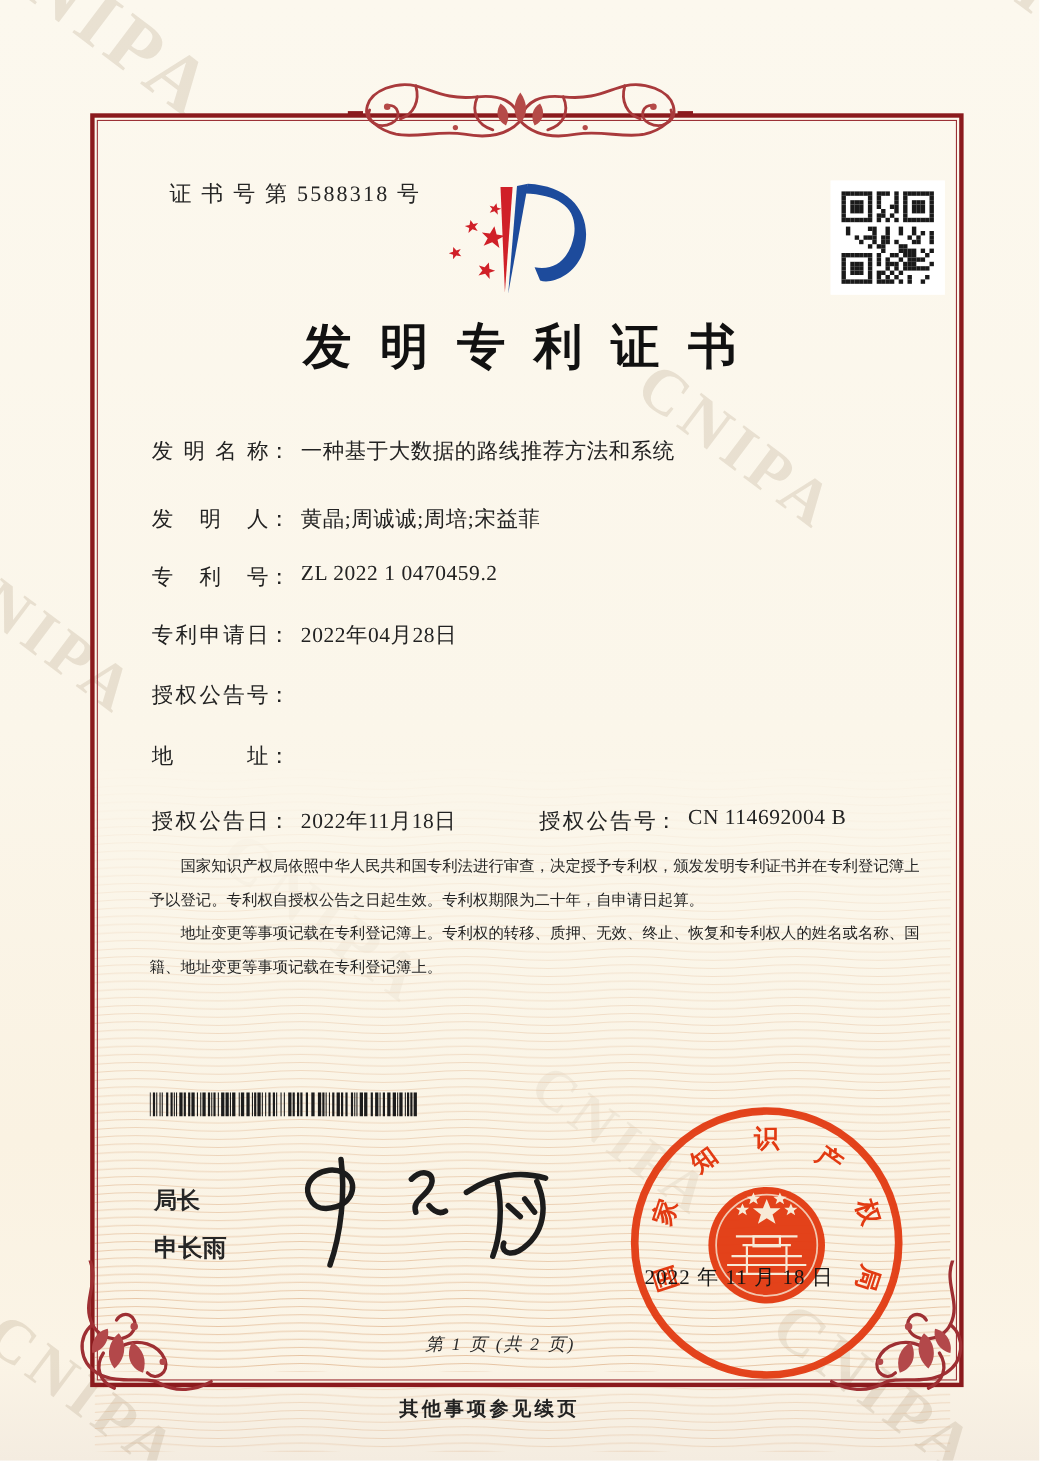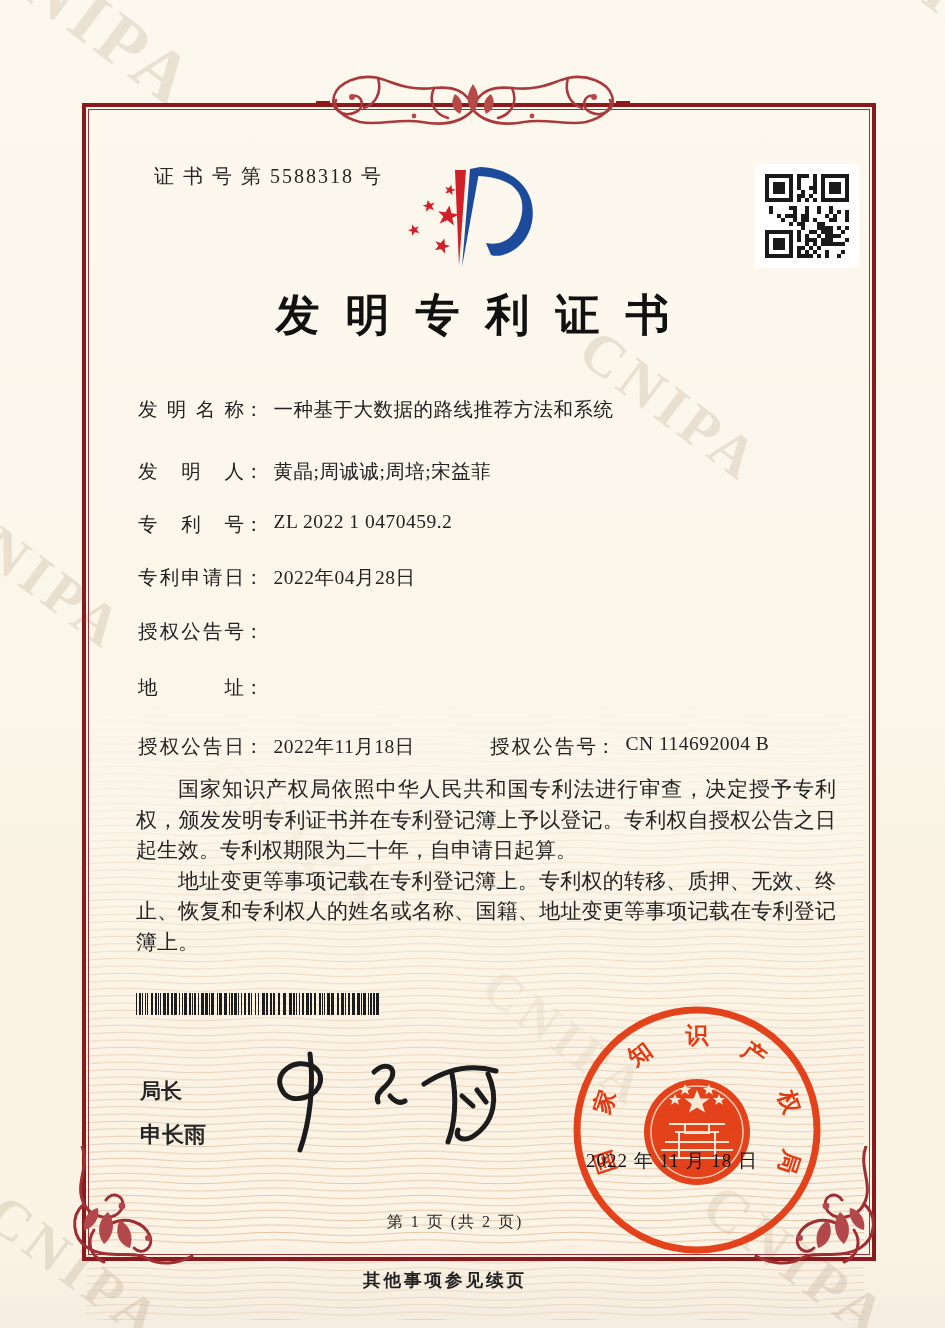--- a/index.html
+++ b/index.html
@@ -22,40 +22,40 @@
   .title{position:absolute;left:0;top:286px;width:945px;text-align:center;
          font-size:44px;font-weight:700;letter-spacing:26px;text-indent:26px;color:#111;}
   
   .frow{position:absolute;left:138px;font-size:19.5px;color:#222;display:flex;align-items:flex-start;}
   .fl{display:inline-block;width:106px;text-align:justify;text-align-last:justify;flex:none;font-family:Liberation Mono, monospace;}
   .fc{flex:none;margin-right:10px;}
   .fv{letter-spacing:0.5px;}
   .fv-wrap{max-width:552px;line-height:29px;}
   .fpair2{position:absolute;left:352px;top:0;display:flex;}
   
-  .paras{position:absolute;left:136px;top:774px;width:700px;font-size:21px;
+  .paras{position:absolute;left:136px;top:774px;width:700px;font-size:14px;
          line-height:30.5px;color:#242424;text-align:justify;}
   .paras p{margin:0;text-indent:2em;}
   
   .barcode{position:absolute;left:136px;top:993px;}
   
   .sig-title{position:absolute;left:140px;top:1077px;font-size:21px;font-weight:700;
              font-family:"Liberation Sans",sans-serif;color:#262626;}
   .sig-name{position:absolute;left:140px;top:1120px;font-size:22px;font-weight:600;
             font-family:"Liberation Sans",sans-serif;color:#262626;}
   .sig-script{position:absolute;left:256px;top:1044px;}
   
   .seal{position:absolute;left:569px;top:1002px;width:256px;height:256px;}
   .seal-ring-chars span{position:absolute;font-size:23px;font-weight:700;color:#e23a12;
         font-family:"Liberation Serif",serif;}
   .seal-date{position:absolute;left:586px;top:1148px;font-size:19px;color:#151515;
              letter-spacing:1px;white-space:nowrap;z-index:6;}
   
   .pageinfo{position:absolute;left:62px;top:1212px;width:786px;text-align:center;
-            font-size:16px;letter-spacing:2px;color:#2a2a2a;}
+            font-size:16px;letter-spacing:2px;color:#2a2a2a;font-style:italic;}
   .contnote{position:absolute;left:0;top:1268px;width:890px;text-align:center;
             font-size:17.5px;font-weight:600;letter-spacing:3px;color:#222;}
   .ornament{position:absolute;}
   svg{display:block;}
 </style>
 </head>
 <body>
 
 <div class="page">
 

